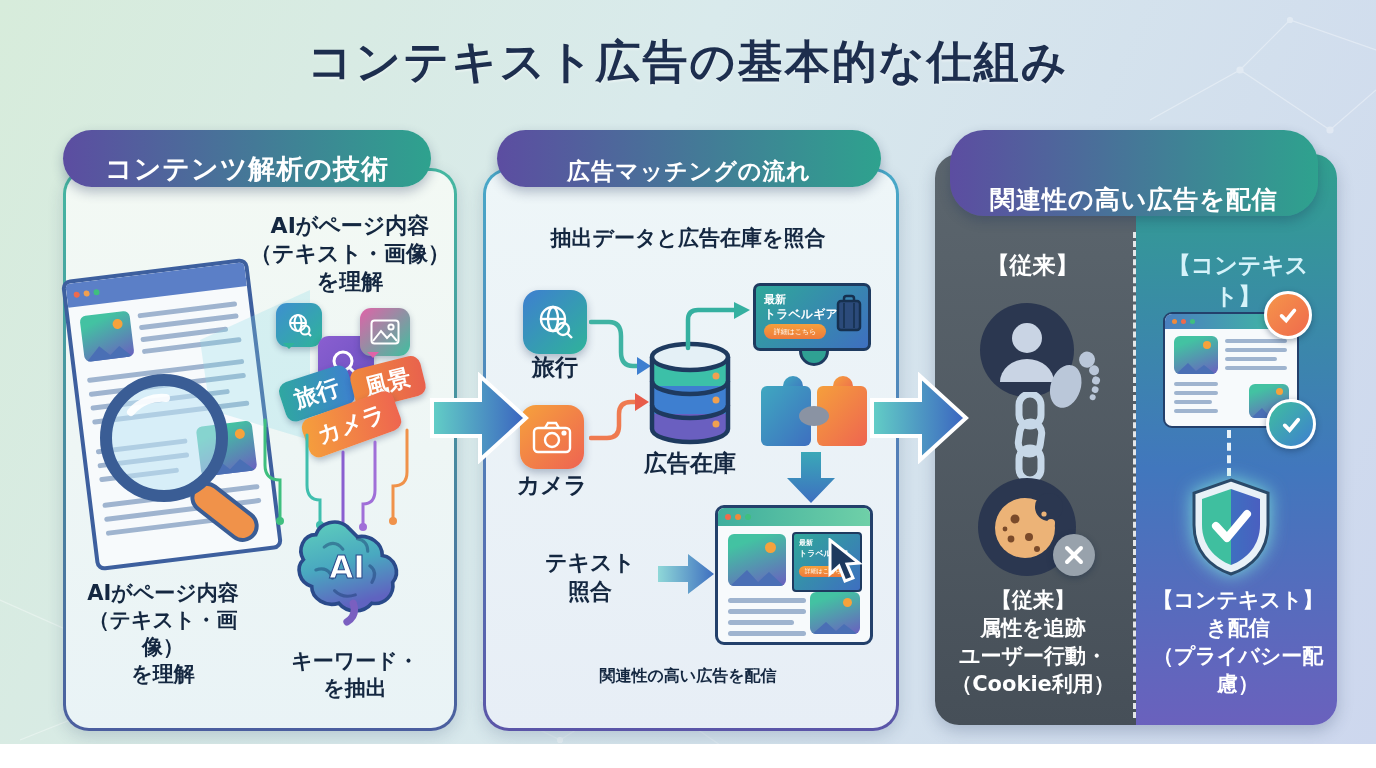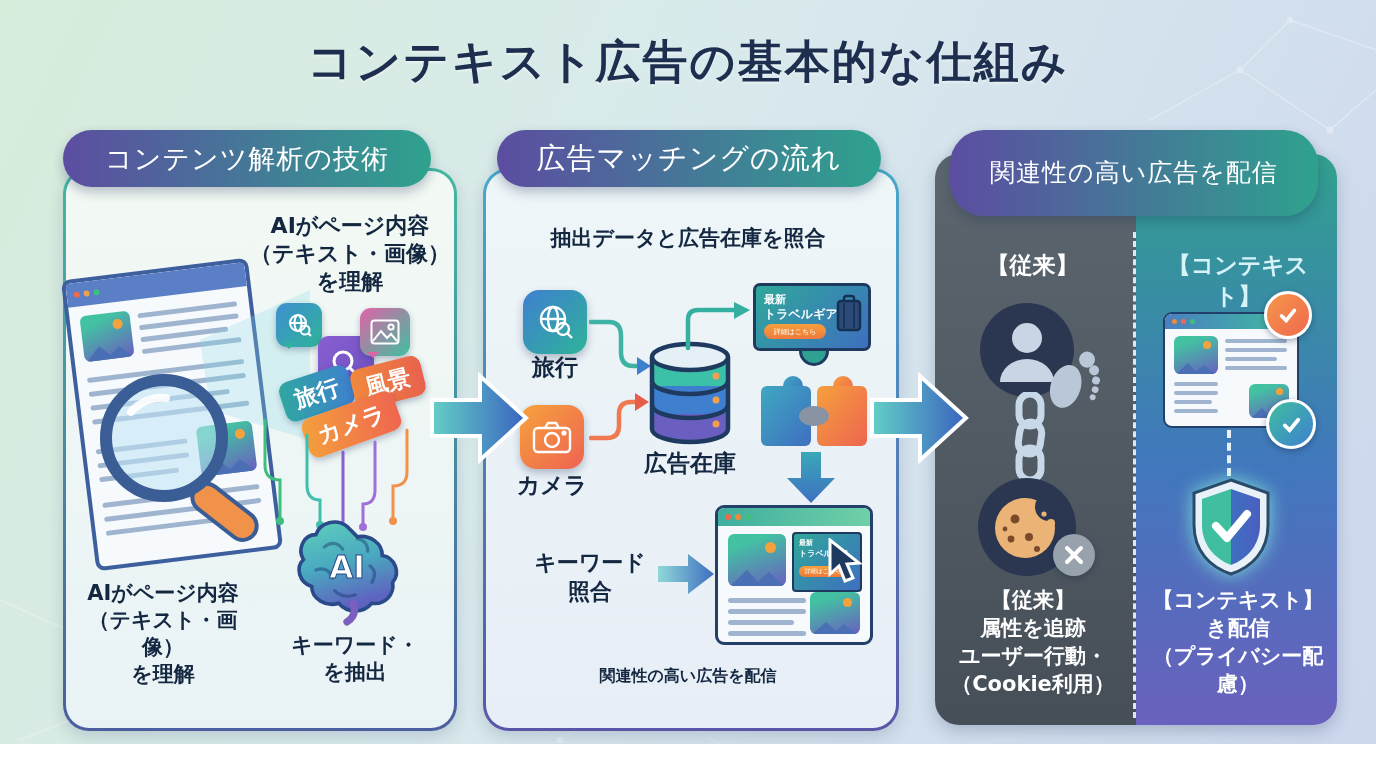--- a/index.html
+++ b/index.html
@@ -20,27 +20,27 @@
   #p1f{left:63px;top:168px;width:388px;height:557px;background:linear-gradient(180deg,#45b8a1,#4b5e9f);}
   #p1f .frame-inner{background:linear-gradient(180deg,#f3f9f4,#e9f3f6);}
   #p2f{left:483px;top:168px;width:410px;height:557px;background:linear-gradient(180deg,#48a9c8,#5b55a8);}
   #p2f .frame-inner{background:linear-gradient(180deg,#eef6f8,#e7eef6);}
   #p3f{position:absolute;left:935px;top:154px;width:402px;height:571px;border-radius:24px;overflow:hidden;z-index:1;box-shadow:0 6px 16px rgba(40,60,100,.25);}
   .p3-left{position:absolute;left:0;top:0;width:201px;height:100%;background:linear-gradient(180deg,#5c666e,#464f58);}
   .p3-right{position:absolute;right:0;top:0;width:201px;height:100%;background:linear-gradient(180deg,#31a08e 0%,#4177bd 55%,#6a61bd 100%);}
   .p3-divider{position:absolute;left:1133px;top:232px;height:486px;border-left:3px dashed rgba(255,255,255,.85);z-index:4;}
   
   .pill{
-    position:absolute;z-index:6;border-radius:30px;color:#fff;font-weight:400;
+    position:absolute;z-index:6;border-radius:30px;color:#fff;font-weight:700;
     background:linear-gradient(90deg,#5c4da1,#2ea28e);
-    display:flex;flex-direction:column;align-items:center;justify-content:center;text-align:center;
+    display:flex;flex-direction:column;align-items:center;justify-content:flex-end;text-align:center;
     box-shadow:0 5px 12px rgba(30,50,90,.3);letter-spacing:1px;
   }
   #pill1{left:63px;top:130px;width:368px;height:57px;font-size:27px;}
-  #pill2{left:497px;top:130px;width:384px;height:57px;font-size:29px;}
+  #pill2{left:497px;top:130px;width:384px;height:57px;font-size:23px;}
   #pill3{left:950px;top:130px;width:368px;height:86px;font-size:25px;line-height:32px;border-radius:34px;}
   
   .tb{position:absolute;z-index:4;font-weight:800;text-align:center;color:#142740;}
   .tb.white{color:#fff;}
   
   .flow{position:absolute;z-index:5;}
   
   .chip{position:absolute;z-index:4;color:#fff;font-weight:800;font-size:23px;padding:5px 13px;border-radius:10px;box-shadow:0 3px 6px rgba(30,50,90,.3);}
   .bubble{position:absolute;z-index:4;border-radius:11px;display:flex;align-items:center;justify-content:center;box-shadow:0 3px 6px rgba(30,50,90,.3);}
   .bubble:after{content:"";position:absolute;left:7px;bottom:-8px;border:6px solid transparent;border-top-color:inherit;}
@@ -241,21 +241,21 @@
       <path d="M58,84 q4,12 -6,18" stroke="#7a5fc0" stroke-width="7" fill="none" stroke-linecap="round"></path>
       <text x="52" y="60" text-anchor="middle" font-size="30" font-weight="bold" fill="#ffffff" stroke="#2a4a8a" stroke-width="1">AI</text>
     </svg>
   </div>
 
   <div class="tb" style="left:73px;top:580px;width:180px;font-size:21px;line-height:27px">
     <div>AIがページ内容</div>
     <div>（テキスト・画像）</div>
     <div>を理解</div>
   </div>
-  <div class="tb" style="left:275px;top:632px;width:160px;font-size:21px;line-height:27px">
+  <div class="tb" style="left:275px;top:648px;width:160px;font-size:21px;line-height:27px">
     <div>キーワード・</div>
     <div>を抽出</div>
   </div>
 
   <div class="tb" style="left:500px;top:224px;width:376px;font-size:21px">
     <span>抽出データと広告在庫を照合</span>
   </div>
 
   <div class="appicon" style="left:523px;top:290px;width:64px;height:64px;background:linear-gradient(135deg,#3e7fd0,#2fb39a)">
     <svg width="40" height="40" viewBox="0 0 40 40">
@@ -360,21 +360,21 @@
     <defs>
         <linearGradient id="dn1" x1="0" y1="0" x2="0" y2="1">
           <stop offset="0" stop-color="#3aa8b8"></stop>
           <stop offset="1" stop-color="#3e6fc0"></stop>
         </linearGradient>
       </defs>
     <polygon points="15,0 35,0 35,26 49,26 25,51 1,26 15,26" fill="url(#dn1)"></polygon>
   </svg>
 
   <div class="tb" style="left:513px;top:548px;width:154px;font-size:22px;line-height:29px">
-    <div>キーワード</div>
+    <div>テキスト</div>
     <div>照合</div>
   </div>
   <svg class="svgabs" style="left:658px;top:553px" width="58" height="42">
     <defs>
         <linearGradient id="sa1" x1="0" y1="0" x2="1" y2="0">
           <stop offset="0" stop-color="#8fd8d8"></stop>
           <stop offset="1" stop-color="#3e6fc0"></stop>
         </linearGradient>
       </defs>
     <polygon points="0,13 30,13 30,1 56,21 30,41 30,29 0,29" fill="url(#sa1)"></polygon>

